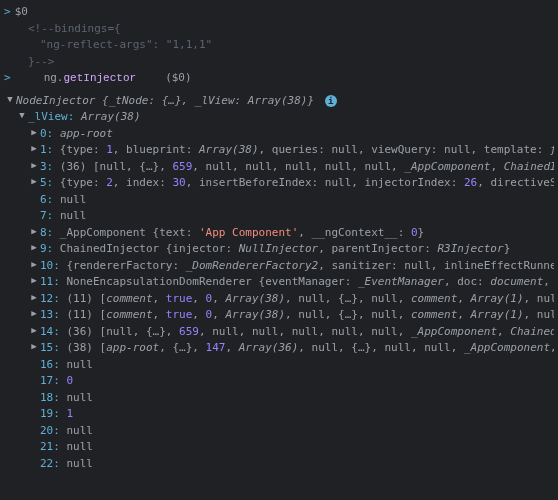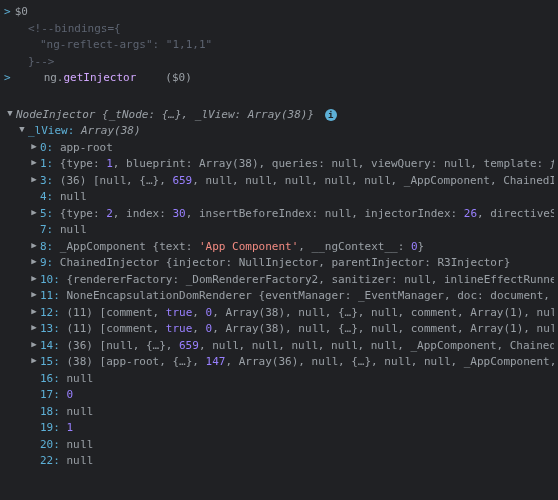--- a/index.html
+++ b/index.html
@@ -30,39 +30,39 @@
     flex-shrink: 0;
   }
   .arrow.right::before { content: "▶"; }
   .arrow.down::before { content: "▼"; }
   .indent { display: inline-block; flex-shrink: 0; }
   .content { flex: 1; overflow: hidden; text-overflow: clip; }
   .obj { color: #9aa0a6; font-style: italic; }
   .key { color: #5db0d7; }
   .num { color: #9980ff; }
   .str { color: #f28b82; }
-  .null { color: #9aa0a6; font-family: Liberation Mono, monospace; }
+  .null { color: #9aa0a6; }
   .fn { color: #9aa0a6; font-style: italic; }
-  .cls { color: #9aa0a6; }
+  .cls { color: #9aa0a6; font-style: italic; }
   .info-icon {
     display: inline-block;
     width: 12px; height: 12px;
     background: #5db0d7;
     color: #202124;
     border-radius: 50%;
     font-size: 9px;
     font-weight: bold;
     text-align: center;
     line-height: 12px;
     margin-left: 4px;
     font-style: normal;
   }
   .prompt { color: #5db0d7; margin-right: 4px; }
   .comment { color: #5c6370; }
-  .fncall { color: #d2a8ff; }
+  .fncall { color: #d2a8ff; font-family: Liberation Mono, monospace; }
   .sel { color: #9aa0a6; padding-left: 29px; }
 </style>
 </head>
 <body>
 
 <div>
   <div class="row">
     <span class="prompt">&gt;</span>
     <span class="content">$0</span>
   </div>
@@ -77,21 +77,21 @@
   <div class="row">
     <span class="indent" style="width:24px"></span>
     <span class="content comment">}--&gt;</span>
   </div>
   <div class="row">
     <span class="prompt">&gt;</span>
     <span class="content"><span class="sel">ng.</span><span class="fncall">getInjector</span><span class="sel">($0)</span></span>
   </div>
 </div>
 
-<div style="margin-top:20px">
+<div style="margin-top:6px">
   <div class="row">
     <span class="arrow down"></span>
     <span class="content">
       <span class="obj">NodeInjector {_tNode: {…}, _lView: Array(38)}</span>
       <span class="info-icon">i</span>
     </span>
   </div>
   <div class="row">
     <span class="indent" style="width:12px"></span>
     <span class="arrow down"></span>
@@ -111,31 +111,31 @@
         <span class="arrow right"></span>
         <span class="content"><span class="key">1:</span> {type: <span class="num">1</span>, blueprint: <span class="cls">Array(38)</span>, queries: <span class="null">null</span>, viewQuery: <span class="null">null</span>, template: <span class="fn">ƒ</span>, …}</span>
       </div>
       <div class="row">
         <span class="indent" style="width: 24px;"></span>
         <span class="arrow right"></span>
         <span class="content"><span class="key">3:</span> (36) [<span class="null">null</span>, {…}, <span class="num">659</span>, <span class="null">null</span>, <span class="null">null</span>, <span class="null">null</span>, <span class="null">null</span>, <span class="null">null</span>, <span class="cls">_AppComponent</span>, <span class="cls">ChainedInjector</span>, {…}, , </span>
       </div>
       <div class="row">
         <span class="indent" style="width: 24px;"></span>
-        <span class="arrow "></span>
-        <span class="content"><span class="key">4:</span> <span class="null">null</span></span>
-      </div>
-      <div class="row">
-        <span class="indent" style="width: 24px;"></span>
         <span class="arrow right"></span>
         <span class="content"><span class="key">5:</span> {type: <span class="num">2</span>, index: <span class="num">30</span>, insertBeforeIndex: <span class="null">null</span>, injectorIndex: <span class="num">26</span>, directiveStart: , …}</span>
       </div>
       <div class="row">
         <span class="indent" style="width: 24px;"></span>
         <span class="arrow "></span>
+        <span class="content"><span class="key">6:</span> <span class="null">null</span></span>
+      </div>
+      <div class="row">
+        <span class="indent" style="width: 24px;"></span>
+        <span class="arrow "></span>
         <span class="content"><span class="key">7:</span> <span class="null">null</span></span>
       </div>
       <div class="row">
         <span class="indent" style="width: 24px;"></span>
         <span class="arrow right"></span>
         <span class="content"><span class="key">8:</span> _AppComponent {text: <span class="str">'App Component'</span>, __ngContext__: <span class="num">0</span>}</span>
       </div>
       <div class="row">
         <span class="indent" style="width: 24px;"></span>
         <span class="arrow right"></span>
@@ -188,20 +188,25 @@
       </div>
       <div class="row">
         <span class="indent" style="width: 24px;"></span>
         <span class="arrow "></span>
         <span class="content"><span class="key">19:</span> <span class="num">1</span></span>
       </div>
       <div class="row">
         <span class="indent" style="width: 24px;"></span>
         <span class="arrow "></span>
         <span class="content"><span class="key">20:</span> <span class="null">null</span></span>
+      </div>
+      <div class="row">
+        <span class="indent" style="width: 24px;"></span>
+        <span class="arrow "></span>
+        <span class="content"><span class="key">21:</span> <span class="null">null</span></span>
       </div>
       <div class="row">
         <span class="indent" style="width: 24px;"></span>
         <span class="arrow "></span>
         <span class="content"><span class="key">22:</span> <span class="null">null</span></span>
       </div>
     </div>
 </div>
 
 </body></html>

